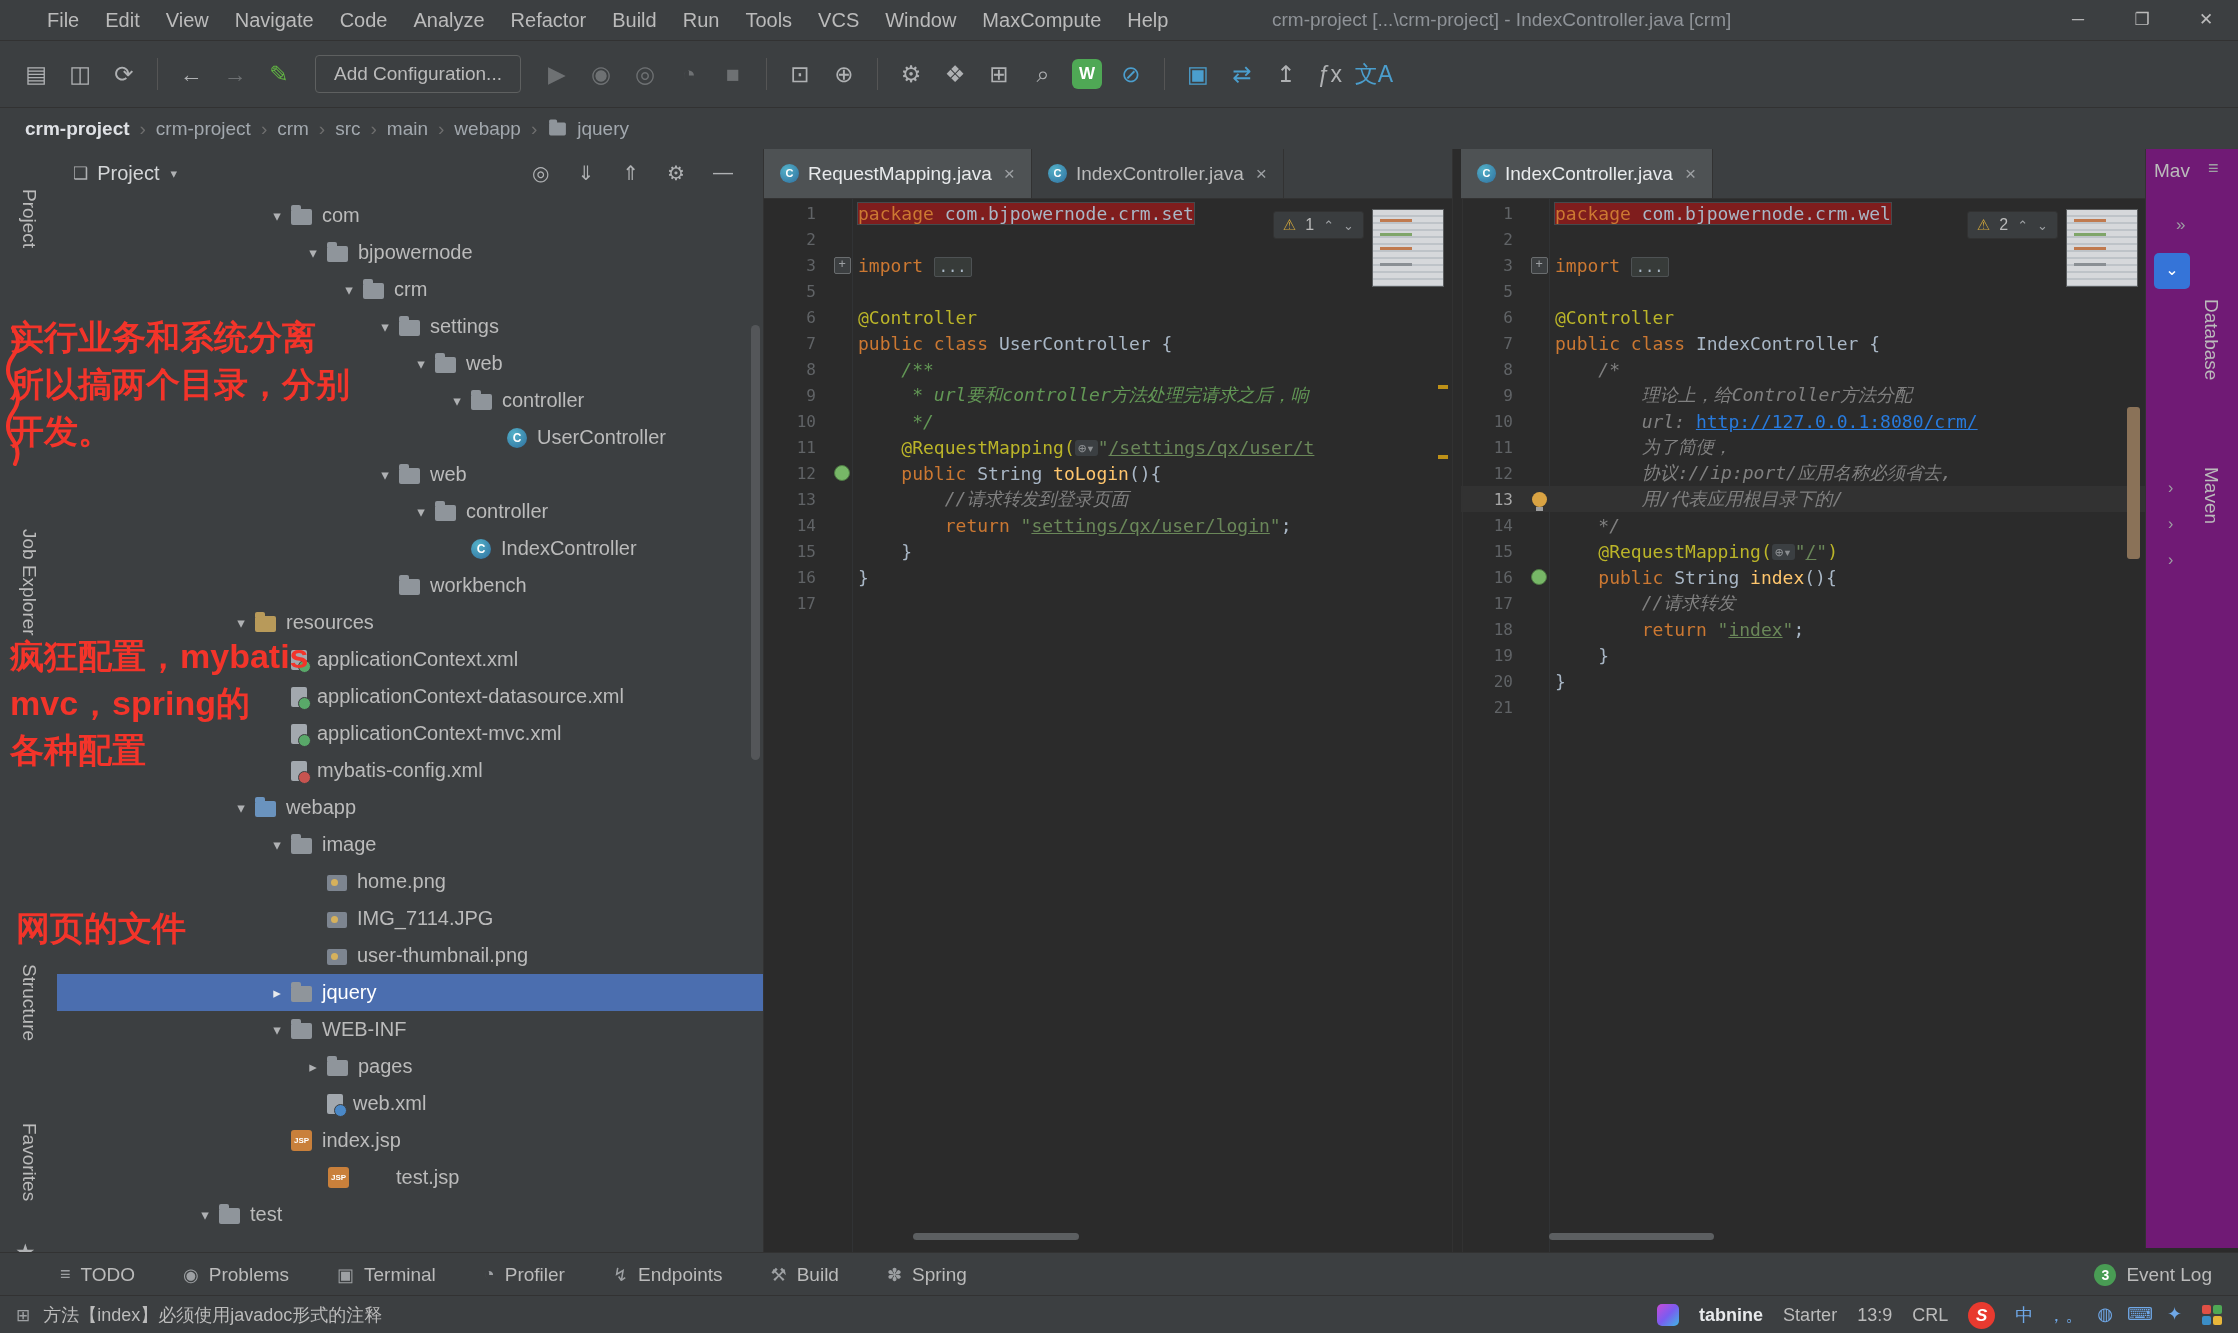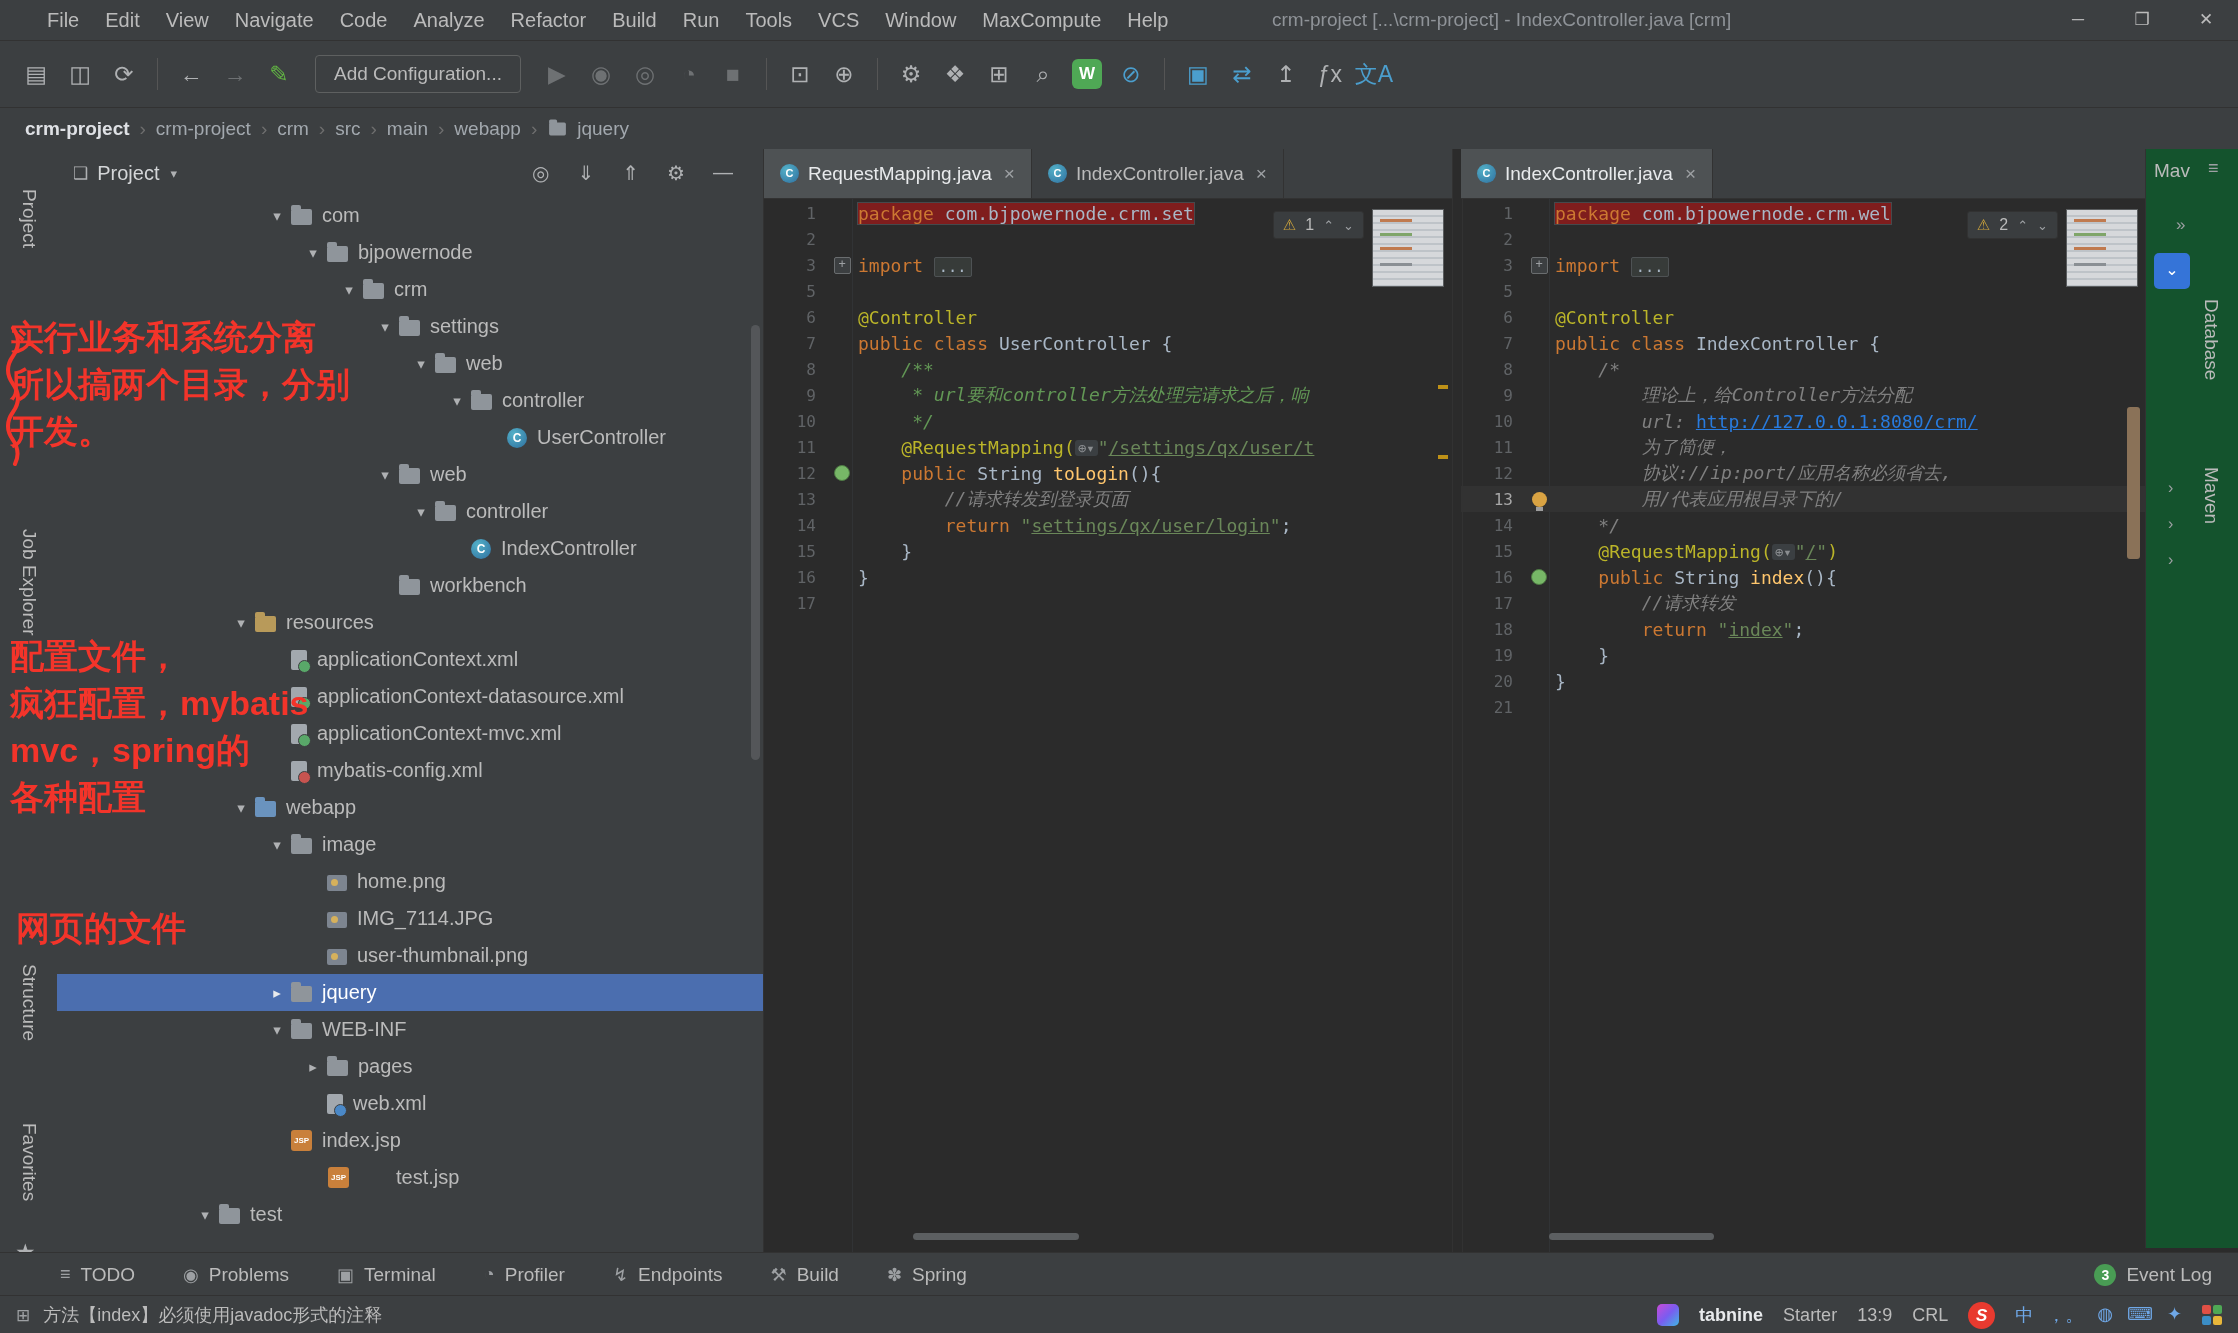--- a/index.html
+++ b/index.html
@@ -97,21 +97,21 @@
   .insp-n{color:#BBBBBB}
   .insp-ch{font-size:13px}
   .minimap{position:absolute;top:60px;right:8px;width:70px;height:76px;border:1px solid #5A5D5F;z-index:5;background:repeating-linear-gradient(180deg,#D6D8DB 0 5px,#BEC3C8 5px 7px)}
   .minimap::after{content:"";position:absolute;left:7px;top:9px;width:32px;height:3px;background:#C07A4F;box-shadow:0 14px 0 #7FA569,0 28px 0 #C07A4F,0 44px 0 #8A8F94}
   .hscroll{position:absolute;bottom:12px;height:7px;background:#5C5F61;border-radius:4px;z-index:4}
   #pane0 .hscroll{left:149px;width:166px}
   #pane1 .hscroll{left:88px;width:165px}
   .vthumb{position:absolute;right:6px;top:258px;width:13px;height:152px;background:#8A7258;border-radius:3px;z-index:4}
   .smark{position:absolute;right:4px;width:10px;height:4px;background:#BE9117;z-index:4}
   
-  #rightstrip{position:absolute;right:0;top:0;bottom:4px;width:92px;background:#14532d;border-left:1px solid #323232}
+  #rightstrip{position:absolute;right:0;top:0;bottom:4px;width:92px;background:#701a75;border-left:1px solid #323232}
   .rs-mav{position:absolute;left:8px;top:11px;font-size:19px;color:#BBBBBB}
   .rs-menu{position:absolute;left:62px;top:9px;font-size:18px;color:#9DA0A3}
   .rs-chev2{position:absolute;left:30px;top:66px;font-size:17px;color:#9DA0A3}
   .rs-hide{position:absolute;left:8px;top:104px;width:36px;height:36px;background:#3574D8;border-radius:5px;color:#fff;text-align:center;line-height:33px;font-size:16px}
   .rs-vert{position:absolute;left:54px;writing-mode:vertical-rl;font-size:19px;color:#BBBBBB;white-space:nowrap}
   .rs-arrow{position:absolute;left:22px;font-size:16px;color:#9DA0A3}
   
   #bottombar{position:absolute;left:0;right:0;top:1252px;height:43px;background:#3C3F41;border-top:1px solid #323232;display:flex;align-items:center;padding:0 26px;font-size:19px;color:#BBBBBB}
   .bb-items{display:flex;gap:48px;margin-left:34px}
   .bbitem{display:flex;align-items:center;gap:10px;white-space:nowrap}
@@ -563,21 +563,20 @@
   <div id="annos">
     <svg class="squiggle" width="22" height="150" viewBox="0 0 22 150">
       <path d="M11 2 q10 14 0 28 q-10 14 0 28 q10 14 0 28 q-10 14 0 28 q8 12 2 24" fill="none" stroke="#F3342A" stroke-width="4" stroke-linecap="round"></path>
     </svg>
   <div class="anno" style="left: 10px; top: 300px; color: rgb(243, 52, 42); margin-top: 14px;">
         <div>实行业务和系统分离</div>
         <div>所以搞两个目录，分别</div>
         <div>开发。</div>
       </div>
       <div class="anno" style="left: 10px; top: 633px; color: rgb(243, 52, 42);">
-        <div>配置文件，</div>
         <div>疯狂配置，mybatis</div>
         <div>mvc，spring的</div>
         <div>各种配置</div>
       </div>
       <div class="anno" style="left: 16px; top: 905px; color: rgb(243, 52, 42);">
         <div>网页的文件</div>
       </div>
     </div>
 
 </div>

